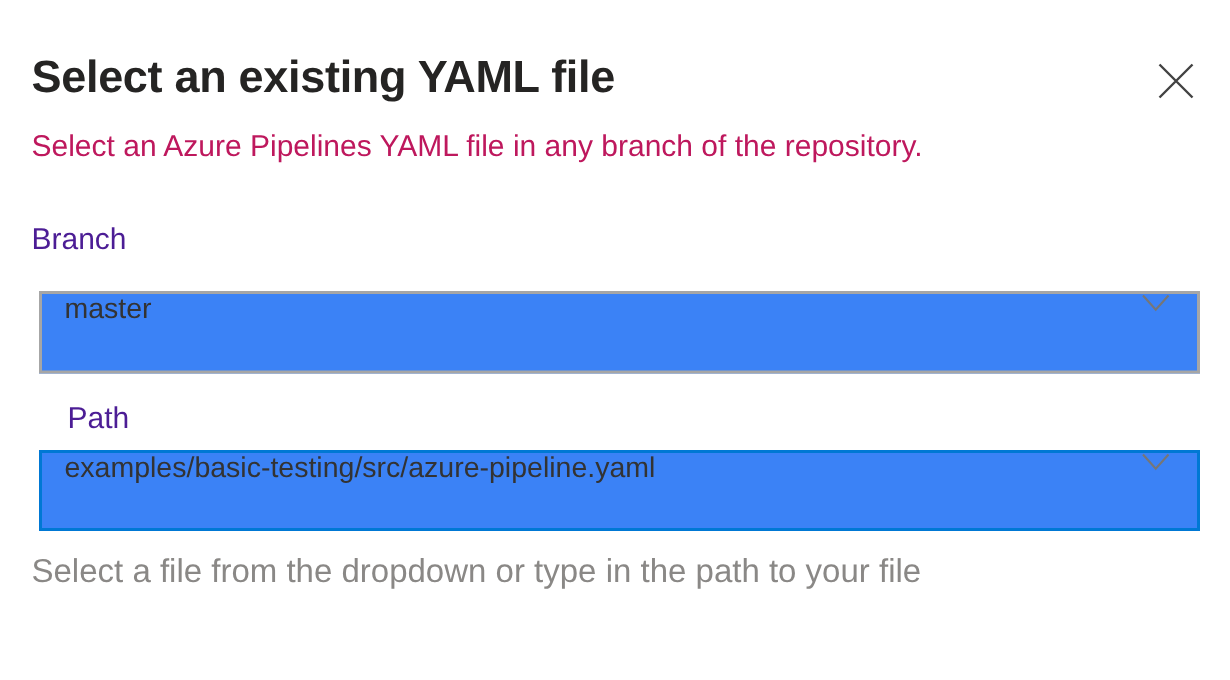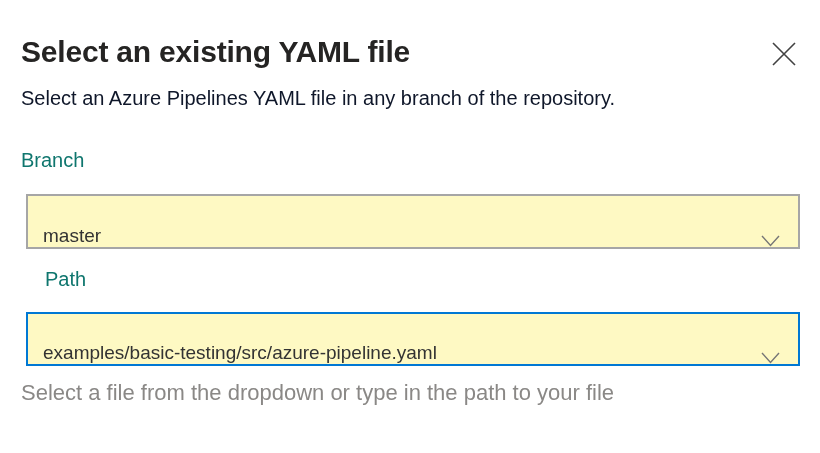--- a/index.html
+++ b/index.html
@@ -39,48 +39,48 @@
     cursor: pointer;
     display: flex;
     align-items: center;
     justify-content: center;
   }
   .subtitle {
     margin: 15px 0 0 0;
     max-width: 620px;
     font-size: 20px;
     line-height: 30px;
-    color: #0f172a;
+    color: #be185d;
     font-weight: 400;
   }
   .field-label {
     margin: 0;
     font-size: 20px;
     line-height: 26px;
-    color: #0f766e;
+    color: #4c1d95;
     font-weight: 400;
   }
   .label-branch { margin-top: 34px; }
   .label-path   { margin-top: 17px; margin-left: 24px; }
   .combo {
     box-sizing: border-box;
     display: flex;
-    align-items: flex-end;
+    align-items: flex-start;
     margin-left: 5px;
     padding: 0 18px 0 15px;
-    background: #fef9c3;
+    background: #3b82f6;
     cursor: pointer;
   }
   .combo-branch {
     margin-top: 21px;
     height: 55px;
     border: 2px solid #a6a6a6;
   }
   .combo-path {
-    margin-top: 20px;
+    margin-top: 8px;
     height: 54px;
     border: 2px solid #0078d4;
   }
   .combo-text {
     flex: 1;
     font-size: 19px;
     color: #333333;
     white-space: nowrap;
     overflow: hidden;
   }

